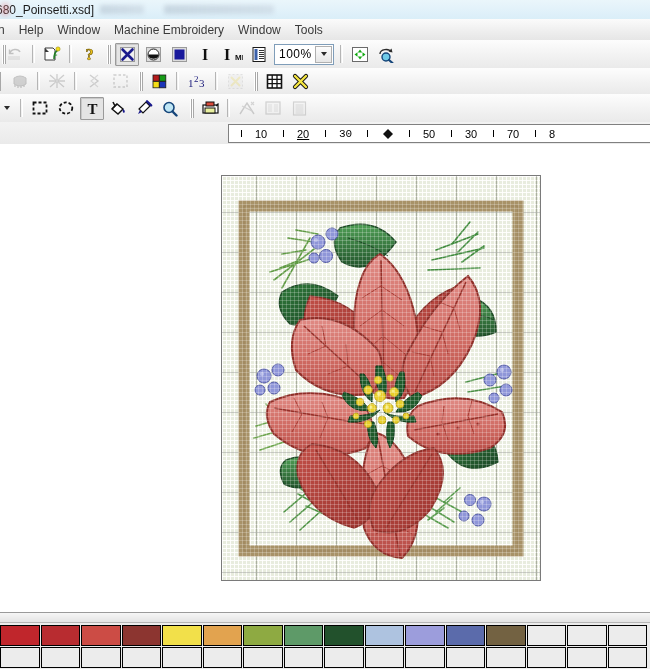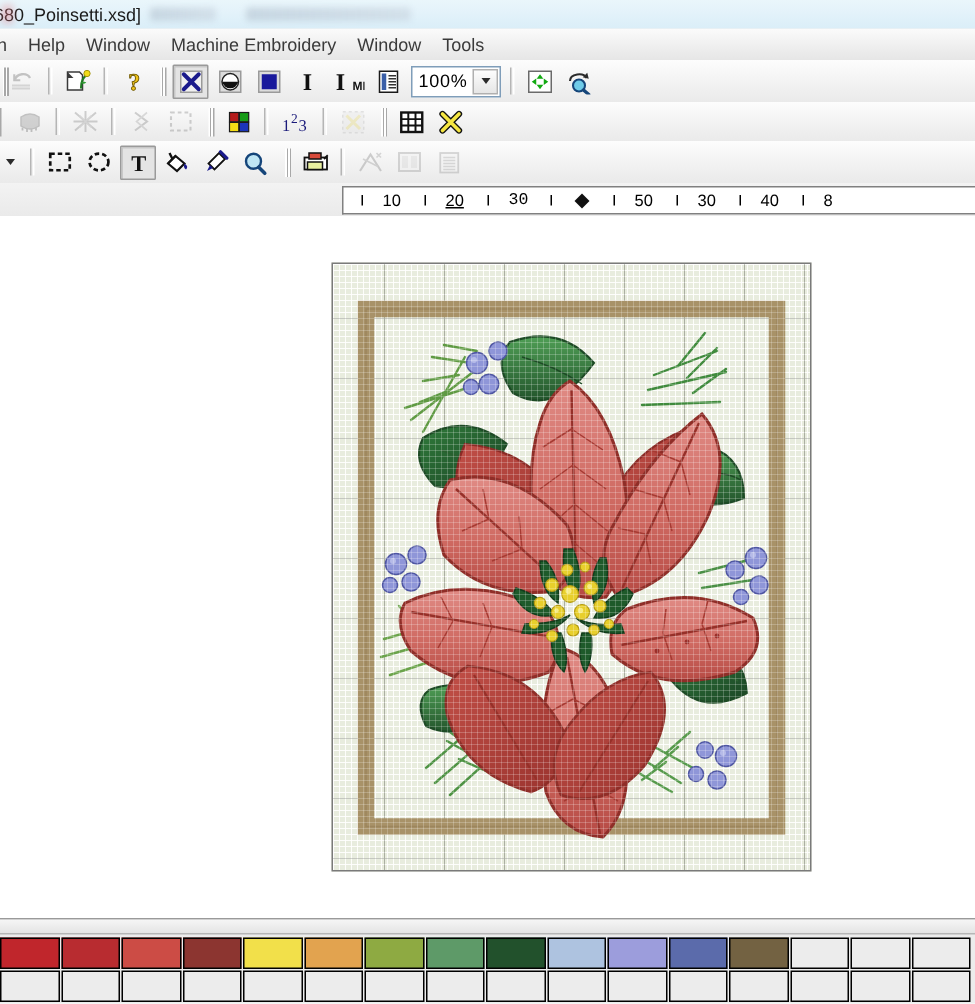--- a/index.html
+++ b/index.html
@@ -514,21 +514,21 @@
       <span class="mk" style="left:138px;"></span>
       <svg style="position:absolute;left:150px;top:3px;" width="18" height="12" viewBox="0 0 18 12">
         <path d="M9 1 L14 6 L9 11 L4 6 Z" fill="#111111"></path>
         <path d="M6 5 h6 v2 h-6 z" fill="#111111"></path>
       </svg>
       <span class="mk" style="left:180px;"></span>
       <span class="tk" style="left:194px;">50</span>
       <span class="mk" style="left:222px;"></span>
       <span class="tk" style="left:236px;">30</span>
       <span class="mk" style="left:264px;"></span>
-      <span class="tk" style="left:278px;">40</span>
+      <span class="tk" style="left:278px;">70</span>
       <span class="mk" style="left:306px;"></span>
       <span class="tk" style="left:320px;">8</span>
     </div>
   </div>
 
   <div class="workarea">
     <div class="canvas">
       <div class="cloth"></div>
       <div class="clothgrid"></div>
 

